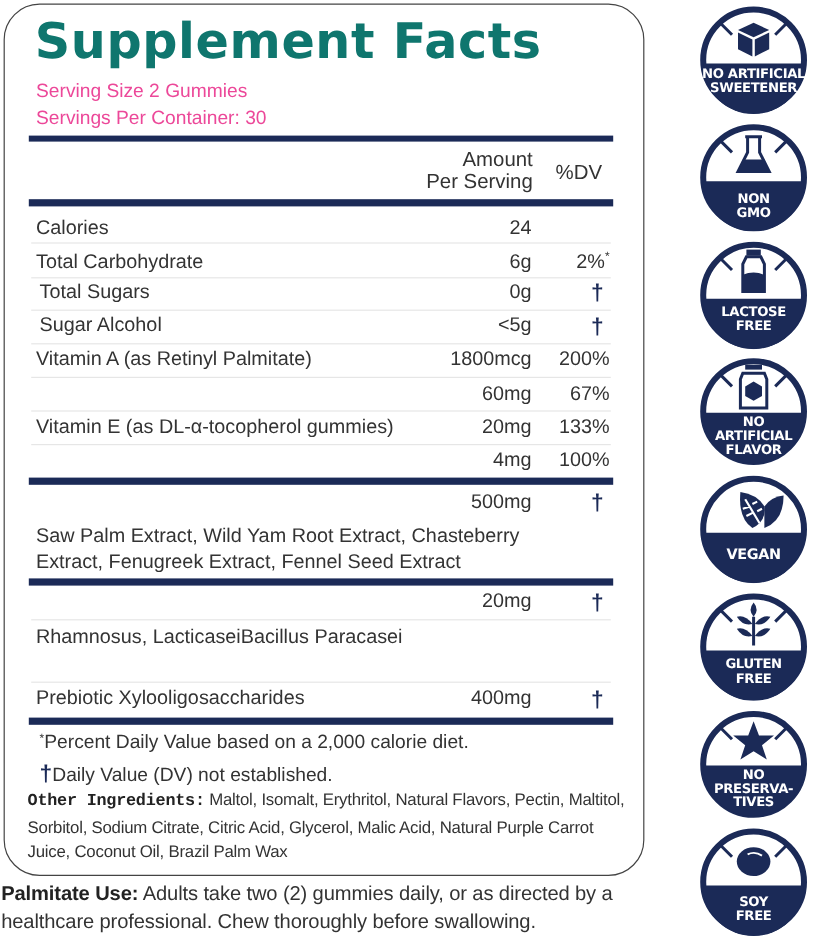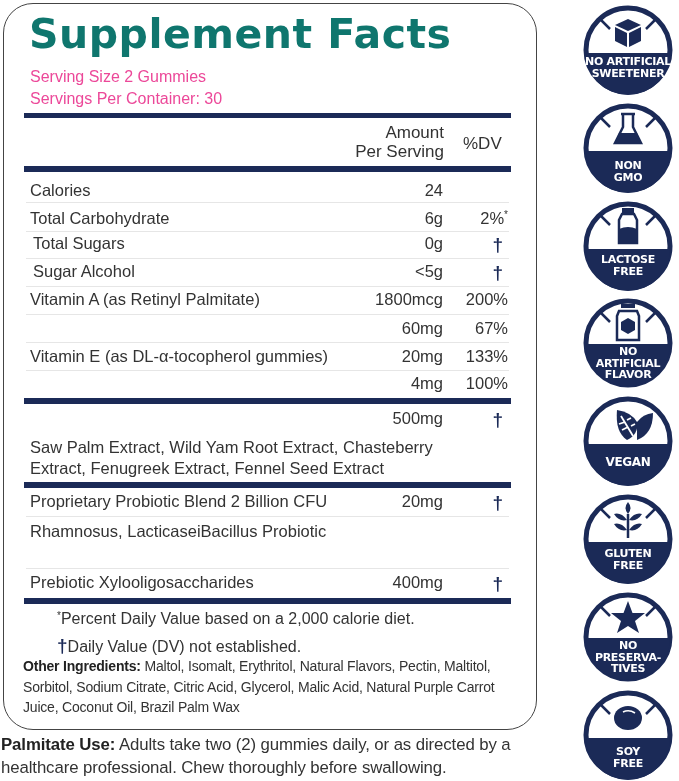--- a/index.html
+++ b/index.html
@@ -25,23 +25,23 @@
   .row { position: absolute; left: 30px; width: 480px; height: 24px; font-size: 16.5px; color: #333; }
   .row .name { position: absolute; left: 0; top: 0; white-space: nowrap; }
   .row .amt { position: absolute; right: 67px; top: 0; text-align: right; white-space: nowrap; }
   .row .dv { position: absolute; right: 2px; top: 0; text-align: right; white-space: nowrap; }
   .dagger { font-weight: bold; color: #1b2a57; font-size: 19px; }
   .sup-star { font-size: 10px; vertical-align: top; }
   sub { font-size: 10px; }
 
   .desc { position: absolute; left: 30px; width: 470px; font-size: 16.5px; line-height: 21px; color: #333; }
 
-  .foot { position: absolute; left: 33px; font-size: 16px; color: #333; margin-left: 24px; }
+  .foot { position: absolute; left: 33px; font-size: 16px; color: #333; }
   .other { position: absolute; left: 23px; top: 656px; width: 500px; font-size: 14px; line-height: 20.5px; color: #333; letter-spacing: -0.2px; }
-  .other b { color: #222; }
+  .other b { color: #222; font-family: Liberation Mono, monospace; }
   .suggest { position: absolute; left: 1px; top: 733px; width: 540px; font-size: 16.8px; line-height: 23px; color: #333; letter-spacing: -0.1px; }
   .suggest b { color: #222; }
 
   .badges { position: absolute; left: 583px; top: 0; width: 90px; }
   .badge { position: absolute; left: 0; width: 90px; height: 90px; }
   .badge svg { position: absolute; left: 0; top: 0; }
   .badge .label {
     position: absolute; left: 0; width: 90px; text-align: center; color: #fff;
     font-family: "DejaVu Sans", sans-serif; font-weight: bold; font-size: 11px; line-height: 12px; letter-spacing: -0.3px;
   }
@@ -125,27 +125,26 @@
   <span class="dv dagger" style="right:7px">†</span>
 </div>
 <div class="desc" style="top:437px">
   <div>Saw Palm Extract, Wild Yam Root Extract, Chasteberry</div>
   <div>Extract, Fenugreek Extract, Fennel Seed Extract</div>
 </div>
 
 <div class="bar" style="top:482px;height:6px"></div>
 
 <div class="row" style="top:492px">
-  <span class="name">Proprietary Probiotic Blend 2 Billion CFU</span>
   <span class="amt">20mg</span>
   <span class="dv dagger" style="right:7px">†</span>
 </div>
 <div class="thin" style="top:516px"></div>
 <div class="desc" style="top:521px">
-  <div>Rhamnosus, LacticaseiBacillus Probiotic</div>
+  <div>Rhamnosus, LacticaseiBacillus Paracasei</div>
 </div>
 <div class="thin" style="top:568px"></div>
 
 <div class="row" style="top:573px">
   <span class="name">Prebiotic Xylooligosaccharides</span>
   <span class="amt">400mg</span>
   <span class="dv dagger" style="right:7px">†</span>
 </div>
 
 <div class="bar" style="top:598px;height:6px"></div>

